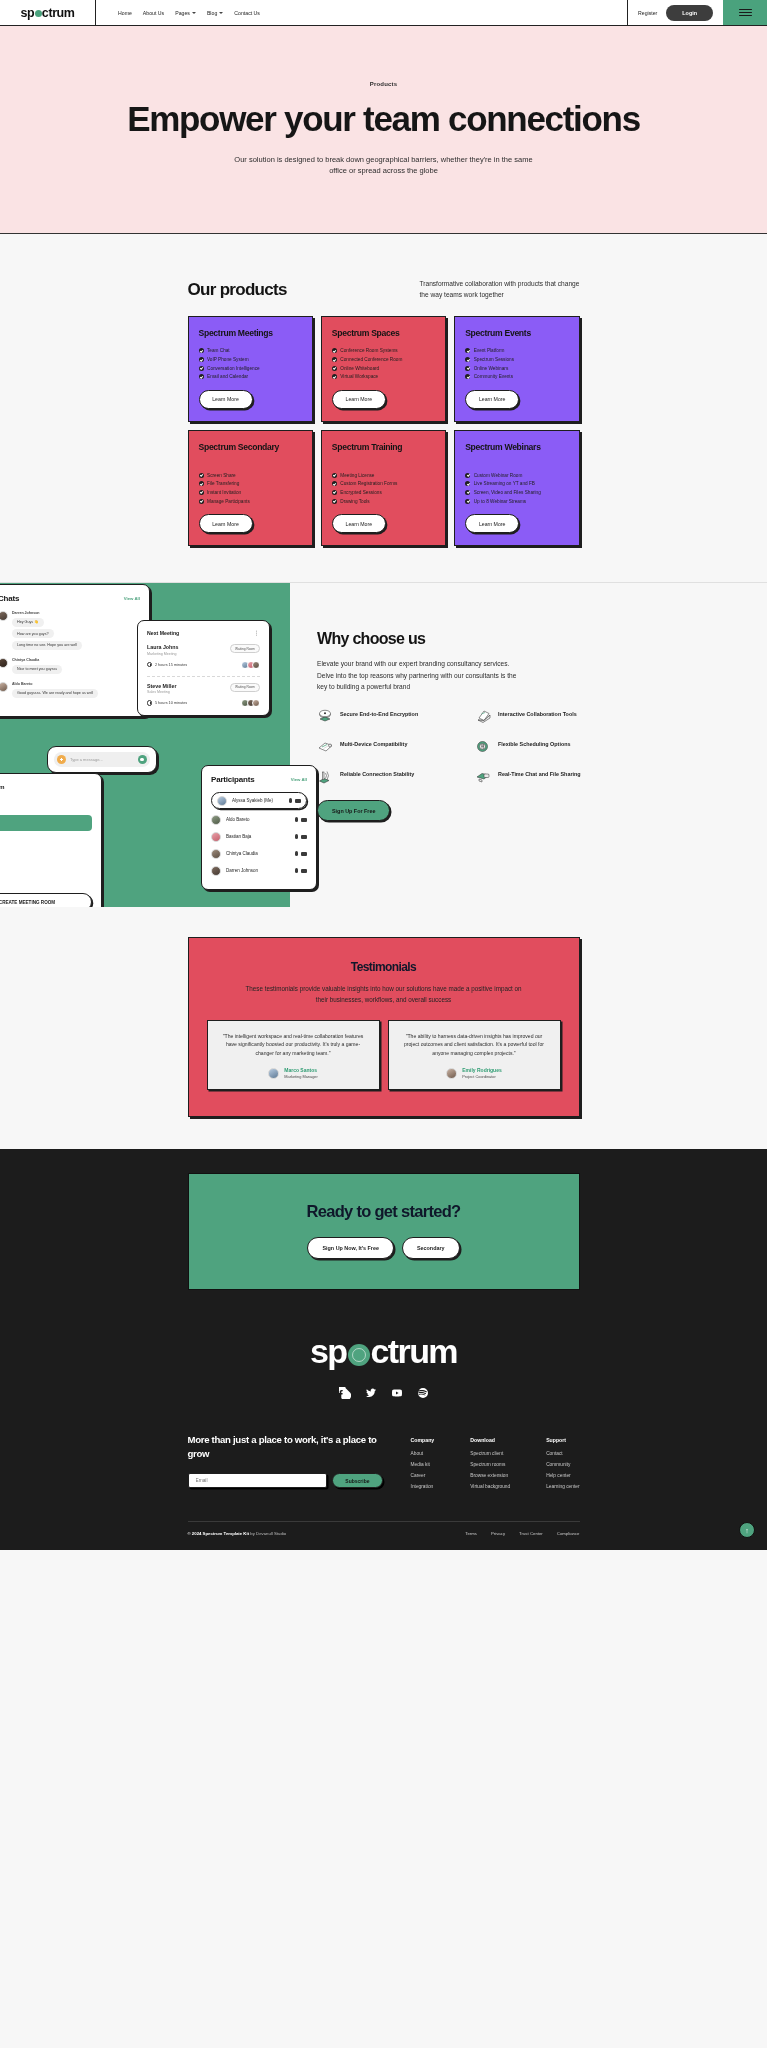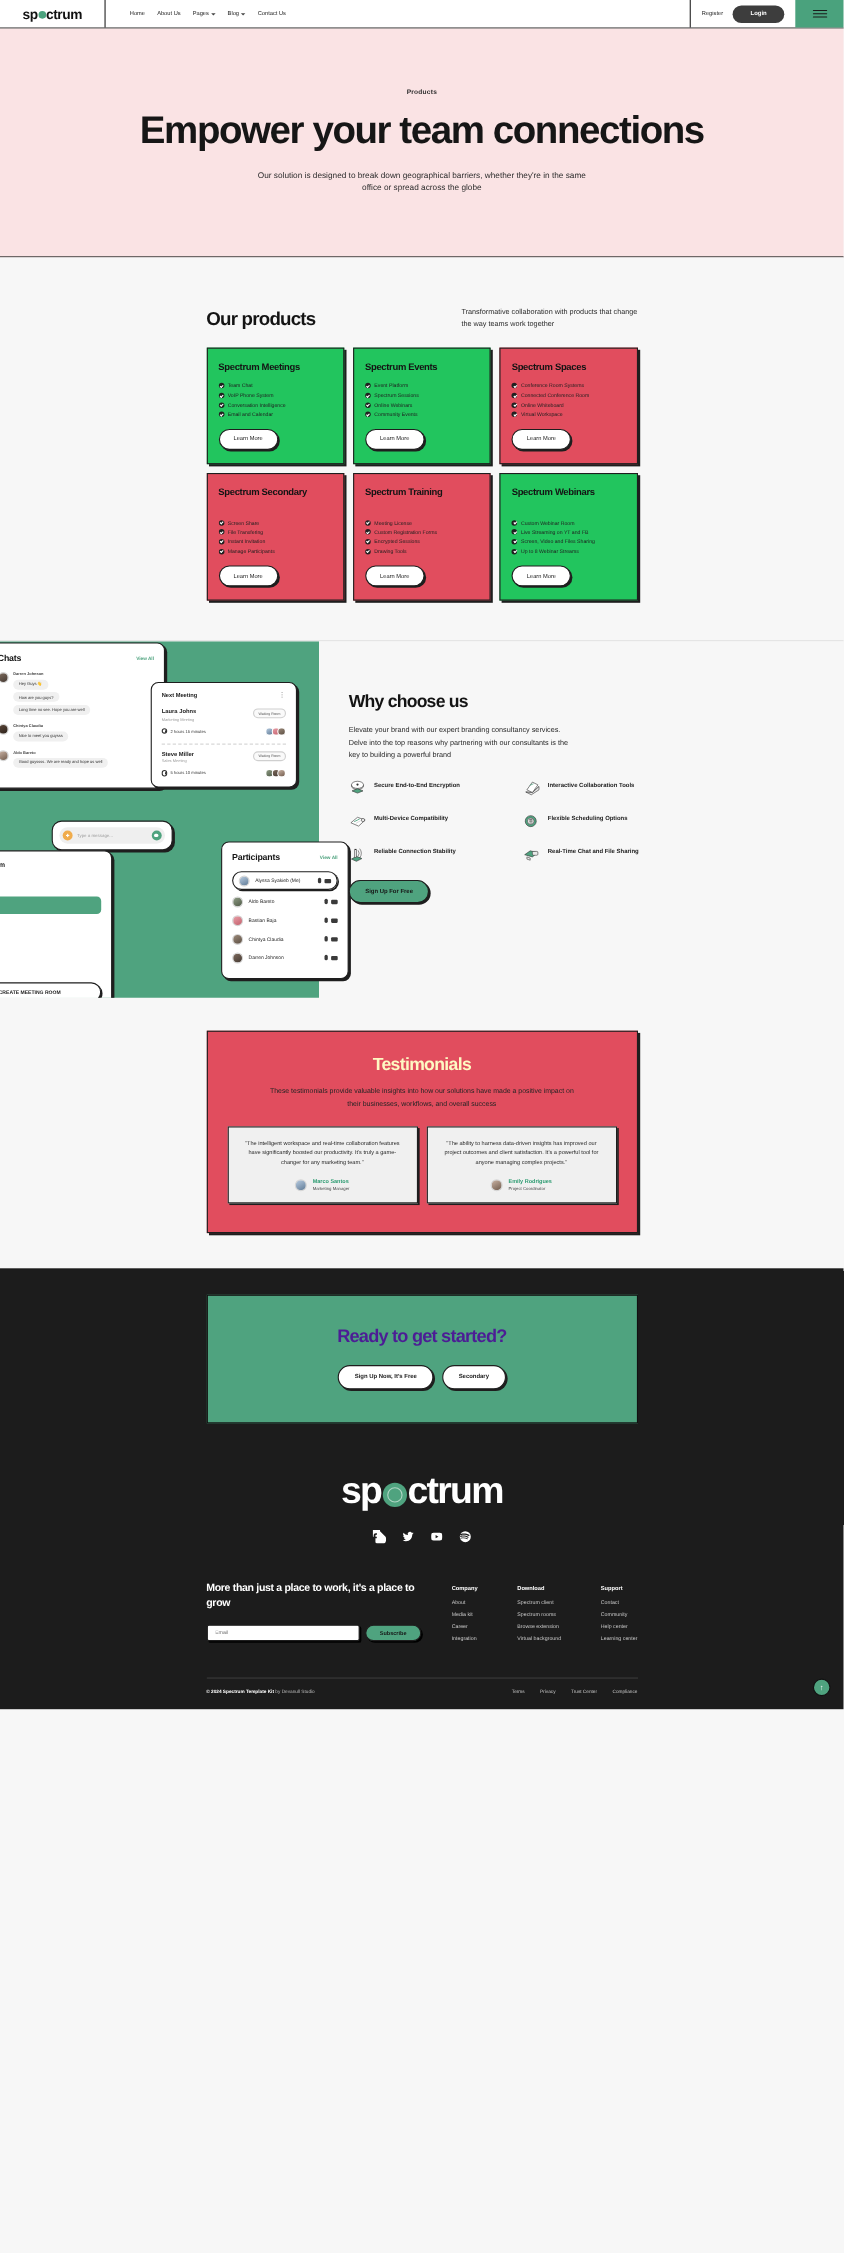--- a/index.html
+++ b/index.html
@@ -63,21 +63,21 @@
   .wrap { width: 392px; margin: 0 auto; }
   .products-head { display: flex; align-items: flex-end; justify-content: space-between; margin-bottom: 16px; }
   .products-title { font-size: 17px; font-weight: 700; letter-spacing: -0.7px; color: #141414; }
   .products-sub { font-size: 6.6px; line-height: 1.7; color: #2d2d2d; text-align: left; max-width: 160px; }
 
   .grid { display: grid; grid-template-columns: repeat(3, 1fr); gap: 8px; }
   .pcard {
     padding: 11px 10px 12px; border: 1px solid #1e1e1e; position: relative;
     box-shadow: 2px 2px 0 #1e1e1e;
   }
-  .pcard.green { background: #22c55e; }
+  .pcard.green { background: #8b5cf6; }
   .pcard.red   { background: #e14d5e; }
   .pcard h3 { font-size: 8.6px; font-weight: 700; letter-spacing: -0.3px; color: #141414; line-height: 1.22; margin-bottom: 9px; min-height: 11px; }
   .pcard h3.two-line { min-height: 22px; }
   .feat { list-style: none; }
   .feat li { display: flex; align-items: center; gap: 3.5px; font-size: 4.7px; color: #1f1f1f; margin-bottom: 3.6px; }
   .chk { width: 5px; height: 5px; border-radius: 50%; background:#1f1f1f; flex:0 0 auto; position:relative; }
   .chk::after {
     content:''; position:absolute; left:1.4px; top:1.5px; width:2px; height:1px;
     border-left:0.7px solid #fff; border-bottom:0.7px solid #fff; transform: rotate(-45deg);
   }
@@ -167,38 +167,38 @@
   .part-row { display:flex; align-items:center; gap:5px; padding: 3.5px 0; }
   .part-row.first { border:1.1px solid #1e1e1e; border-radius: 14px; padding: 2.5px 5px; box-shadow:1.2px 1.2px 0 #1e1e1e; margin-bottom: 2px;}
   .part-name { font-size:4.5px; color:#1f1f1f; flex:1; }
   .part-icons { display:flex; gap:3px; align-items:center;}
   .mic { width:3px;height:5px;border-radius:2px;background:#3a3a3a;}
   .cam { width:6px;height:4px;border-radius:1px;background:#3a3a3a;}
 
   
   .testi-sec { padding: 30px 0 32px; background:#f7f7f7; }
   .testi-box { width: 392px; margin:0 auto; background:#e14d5e; border:1px solid #1e1e1e; box-shadow:2px 2px 0 #1e1e1e; padding: 22px 18px 26px; text-align:center; }
-  .testi-box h2 { font-size: 16px; font-weight:700; letter-spacing:-0.6px; color:#fef9c3; margin-bottom:10px;}
+  .testi-box h2 { font-size: 12px; font-weight:700; letter-spacing:-0.6px; color:#0f172a; margin-bottom:10px;}
   .testi-box > p { font-size: 6.3px; line-height:1.7; color:#242424; max-width: 290px; margin:0 auto 14px; }
   .testi-grid { display:grid; grid-template-columns:1fr 1fr; gap: 8px; }
   .tcard { background:#f0f0f0; border:1px solid #1e1e1e; box-shadow:1.5px 1.5px 0 #1e1e1e; padding: 11px 10px 10px; }
   .tcard p { font-size: 5.1px; line-height:1.75; color:#2b2b2b; margin-bottom: 9px; }
   .tauthor { display:flex; align-items:center; justify-content:center; gap:5px; }
   .tauthor .avatar { width:11px;height:11px; }
   .tmeta { text-align:left; }
   .tname { font-size:5px; font-weight:700; color:#2e9c72; }
   .trole { font-size:3.9px; color:#4a4a4a; margin-top:1px;}
 
   
   .footer { background:#1c1c1c; padding: 24px 0 0; }
   .cta {
     width: 392px; margin: 0 auto; background:#4fa37f; border:1px solid #111;
     padding: 28px 0 30px; text-align:center;
   }
-  .cta h2 { font-size: 16.5px; font-weight:700; letter-spacing:-0.7px; color:#4c1d95; margin-bottom: 16px; }
+  .cta h2 { font-size: 16.5px; font-weight:700; letter-spacing:-0.7px; color:#0f172a; margin-bottom: 16px; }
   .cta-btns { display:flex; gap: 8px; justify-content:center; }
   .cta-btn {
     background:#fff; border:1px solid #1e1e1e; border-radius:20px; font-size:5.4px; font-weight:600;
     color:#1a1a1a; padding:7px 14px; cursor:pointer; box-shadow:1.5px 1.5px 0 #1e1e1e;
     font-family:"Liberation Sans",sans-serif;
   }
   .flogo { text-align:center; padding: 42px 0 0; }
   .flogo-text { font-size: 34px; font-weight:700; color:#fff; letter-spacing:-1.6px; display:inline-flex; align-items:center;}
   .flogo-dot { display:inline-block; width:22px;height:22px;border-radius:50%;background:#4fa37f; position:relative; top:3px; margin:0 1px;}
   .flogo-dot::after{content:'';position:absolute;inset:4px;border-radius:50%;border:1.4px solid rgba(255,255,255,.55);}
@@ -308,61 +308,61 @@
                 <span>Conversation Intelligence</span>
               </li>
             <li>
                 <i class="chk"></i>
                 <span>Email and Calendar</span>
               </li>
           </ul>
           <button class="learn-btn">Learn More</button>
         </div>
 
+        <div class="pcard red">
+          <h3>Spectrum Spaces</h3>
+          <ul class="feat">
+            <li>
+                <i class="chk"></i>
+                <span>Conference Room Systems</span>
+              </li>
+            <li>
+                <i class="chk"></i>
+                <span>Connected Conference Room</span>
+              </li>
+            <li>
+                <i class="chk"></i>
+                <span>Online Whiteboard</span>
+              </li>
+            <li>
+                <i class="chk"></i>
+                <span>Virtual Workspace</span>
+              </li>
+          </ul>
+          <button class="learn-btn">Learn More</button>
+        </div>
+
         <div class="pcard green">
           <h3>Spectrum Events</h3>
           <ul class="feat">
             <li>
                 <i class="chk"></i>
                 <span>Event Platform</span>
               </li>
             <li>
                 <i class="chk"></i>
                 <span>Spectrum Sessions</span>
               </li>
             <li>
                 <i class="chk"></i>
                 <span>Online Webinars</span>
               </li>
             <li>
                 <i class="chk"></i>
                 <span>Community Events</span>
-              </li>
-          </ul>
-          <button class="learn-btn">Learn More</button>
-        </div>
-
-        <div class="pcard red">
-          <h3>Spectrum Spaces</h3>
-          <ul class="feat">
-            <li>
-                <i class="chk"></i>
-                <span>Conference Room Systems</span>
-              </li>
-            <li>
-                <i class="chk"></i>
-                <span>Connected Conference Room</span>
-              </li>
-            <li>
-                <i class="chk"></i>
-                <span>Online Whiteboard</span>
-              </li>
-            <li>
-                <i class="chk"></i>
-                <span>Virtual Workspace</span>
               </li>
           </ul>
           <button class="learn-btn">Learn More</button>
         </div>
 
         <div class="pcard red">
           <h3 class="two-line">Spectrum Secondary</h3>
           <ul class="feat">
             <li>
                 <i class="chk"></i>

